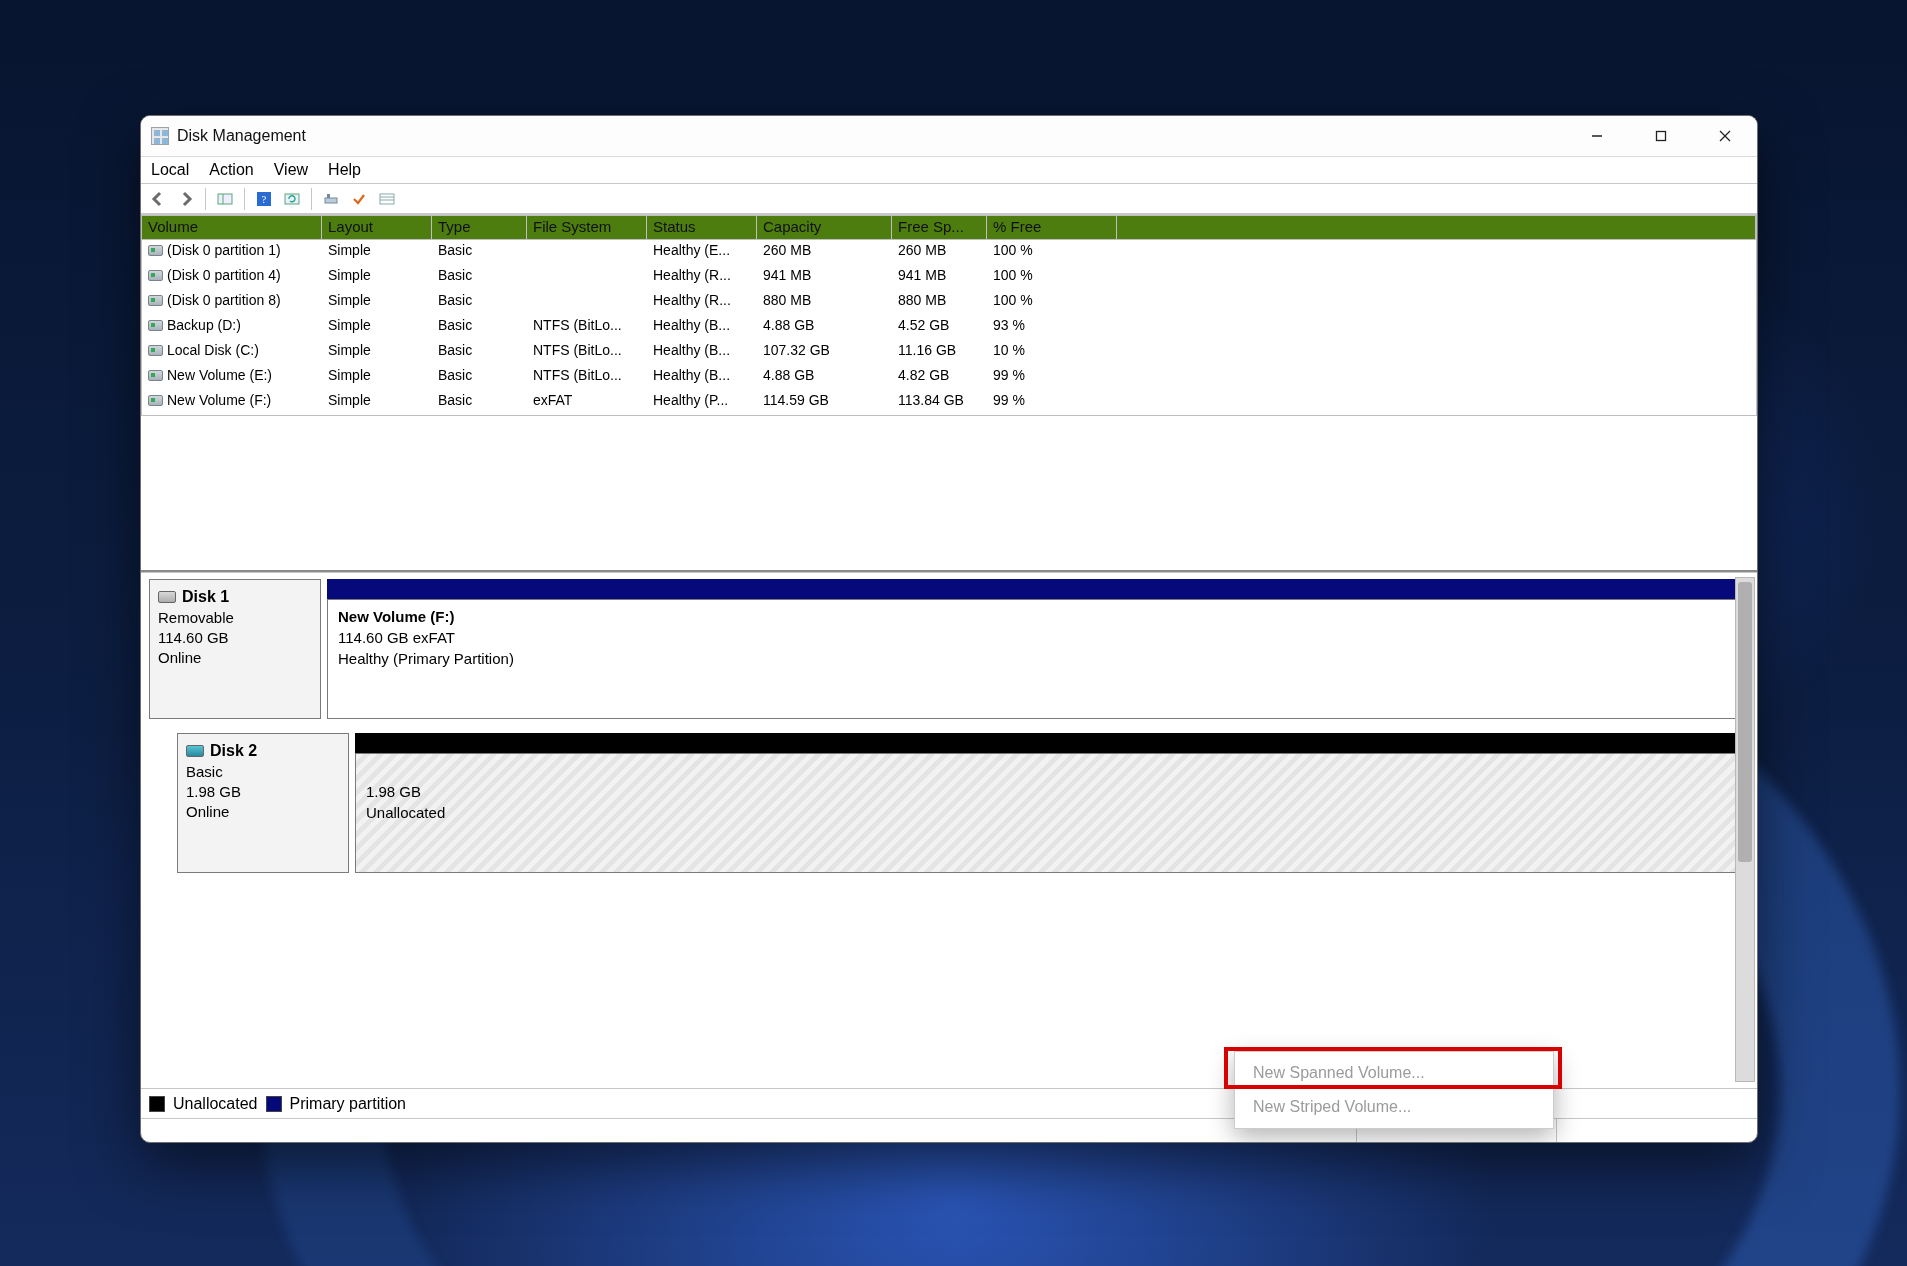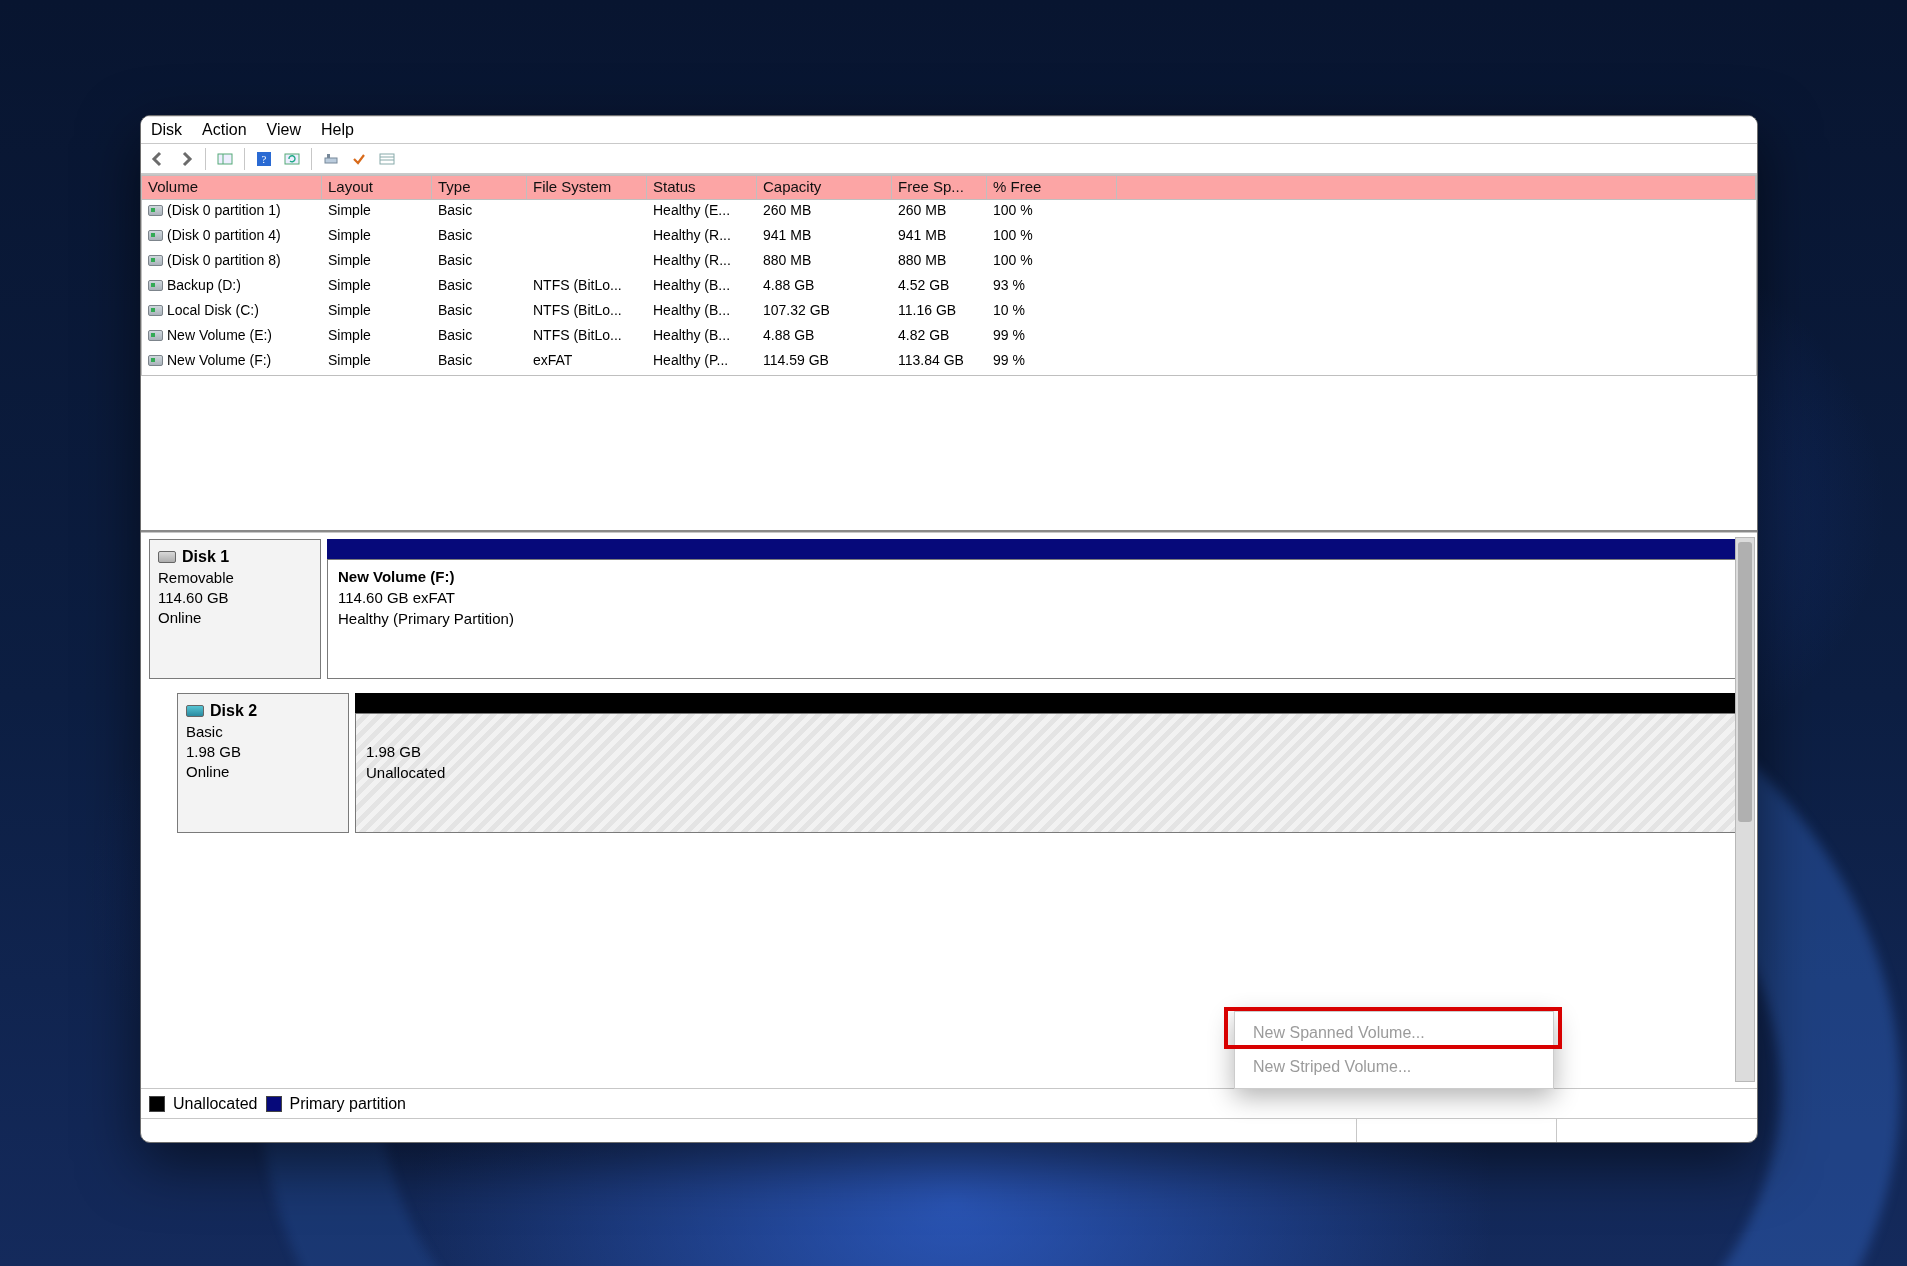--- a/index.html
+++ b/index.html
@@ -122,21 +122,21 @@
     overflow:hidden;
     position:relative;
   }
   .vol-grid {
     width:100%;
     border:1px solid #bfbfbf;
   }
   .vol-head {
     display:grid;
     grid-template-columns: 180px 110px 95px 120px 110px 135px 95px 130px 1fr;
-    background:#fca5a5;
+    background:#4d7c0f;
     height:24px;
   }
   .vol-head > div {
     border-right:1px solid #bfbfbf;
     border-bottom:1px solid #bfbfbf;
     padding:2px 6px;
     font-size:15px;
     color:#111;
     white-space:nowrap; overflow:hidden; text-overflow:ellipsis;
   }
@@ -260,23 +260,45 @@
     pointer-events:none;
   }
 </style>
 </head>
 <body>
 
 <div class="bg-swirl"></div>
 
 <div class="window">
 
+  <div class="titlebar">
+    <span class="app-icon"></span>
+    <span>Disk Management</span>
+    <div class="win-controls">
+      <div class="win-btn">
+        <svg viewBox="0 0 14 14">
+            <line x1="2" y1="7" x2="12" y2="7" stroke="#222" stroke-width="1.3"></line>
+          </svg>
+      </div>
+      <div class="win-btn">
+        <svg viewBox="0 0 14 14">
+            <rect x="2.5" y="2.5" width="9" height="9" fill="none" stroke="#222" stroke-width="1.3"></rect>
+          </svg>
+      </div>
+      <div class="win-btn">
+        <svg viewBox="0 0 14 14">
+            <line x1="2" y1="2" x2="12" y2="12" stroke="#222" stroke-width="1.3"></line>
+            <line x1="12" y1="2" x2="2" y2="12" stroke="#222" stroke-width="1.3"></line>
+          </svg>
+      </div>
+    </div>
+  </div>
 
   <div class="menubar">
-    <span>Disk</span>
+    <span>Local</span>
     <span>Action</span>
     <span>View</span>
     <span>Help</span>
   </div>
 
   <div class="toolbar">
     <div class="tb-btn">
         <svg viewBox="0 0 16 16">
           <path d="M10 2 L4 8 L10 14" fill="none" stroke="#6b6b6b" stroke-width="3"></path>
         </svg>

